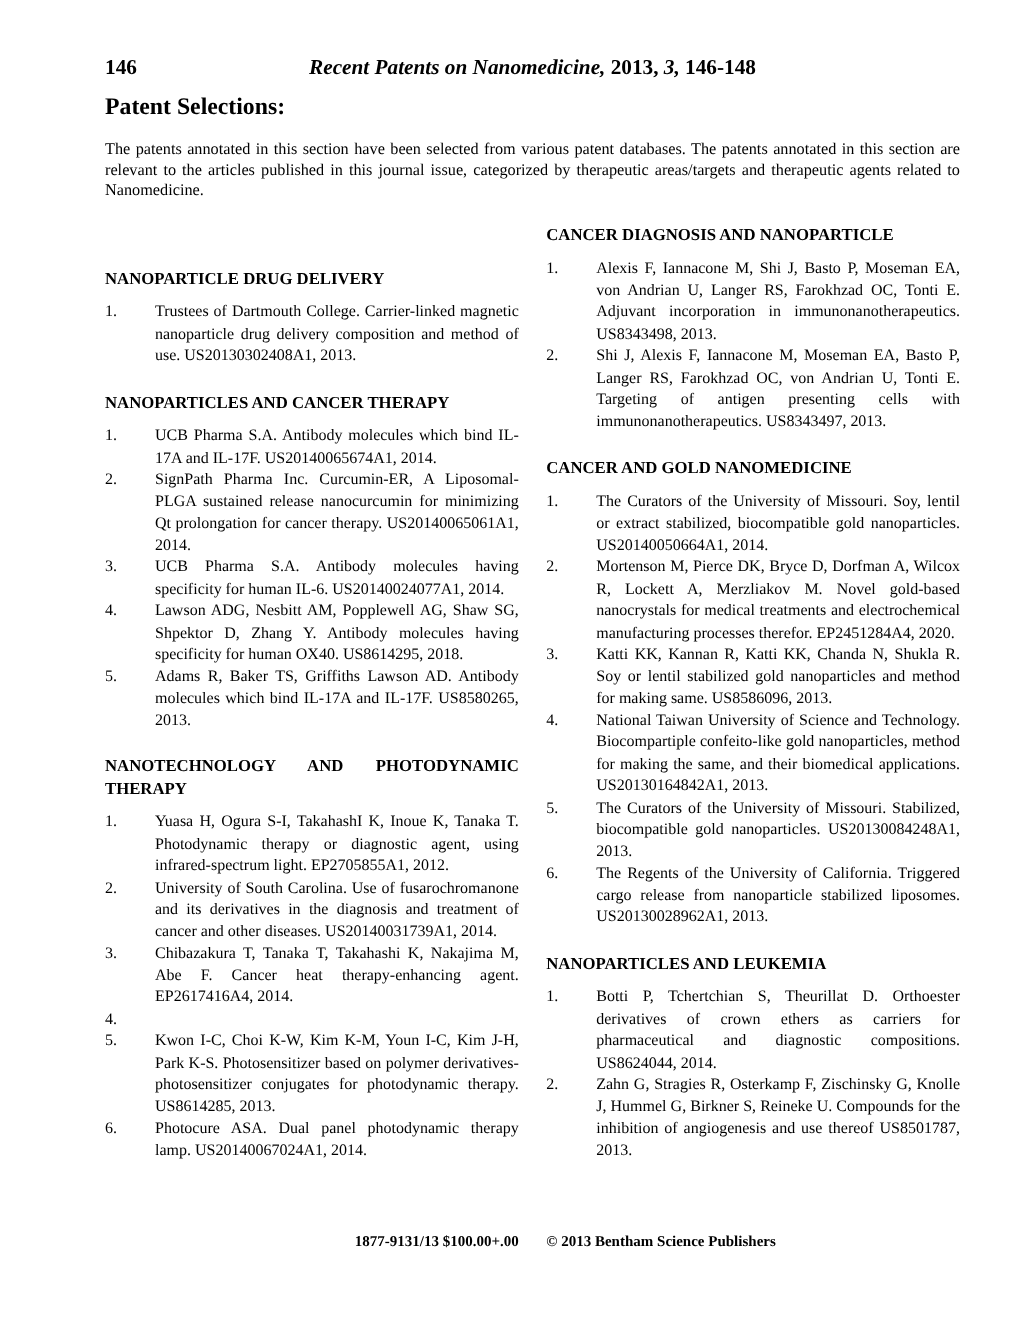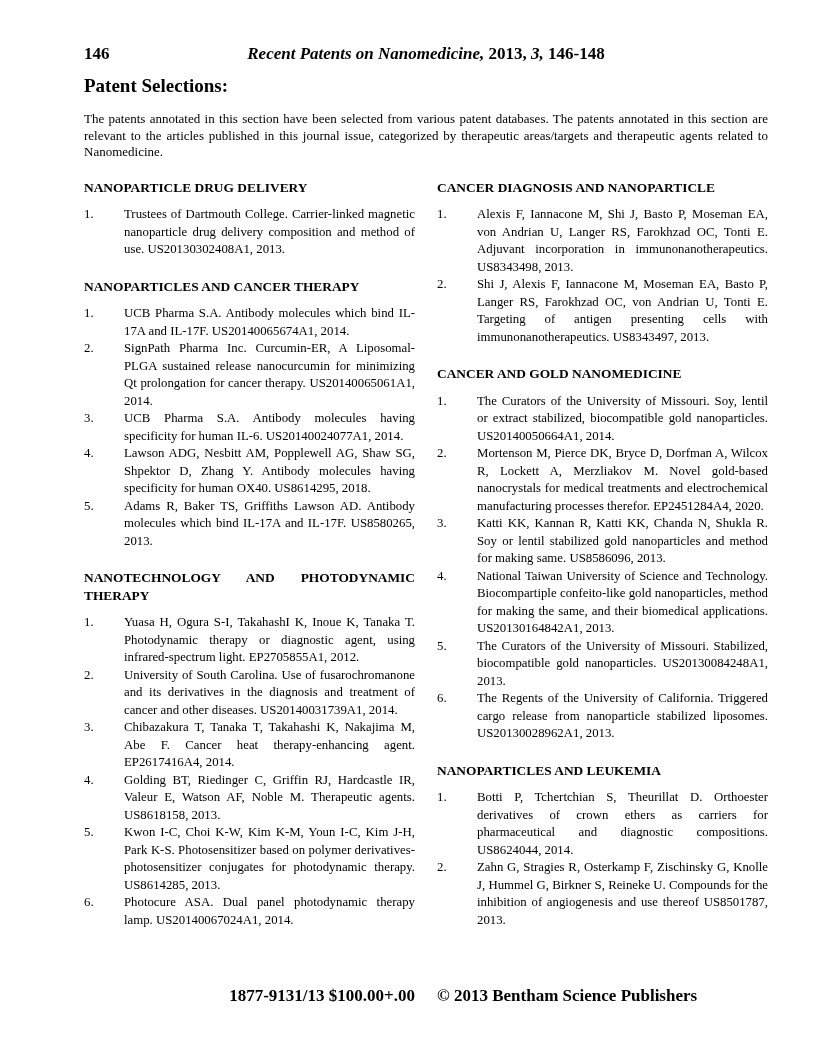--- a/index.html
+++ b/index.html
@@ -33,21 +33,21 @@
     font-size: 13.4px; font-weight: bold; line-height: 17.5px;
     text-align: justify; margin: 0 0 10px 0;
   }
   
   .item { display: flex; font-size: 12.8px; line-height: 17.5px; }
   .item .num { width: 40px; flex: none; }
   .item .txt { flex: 1; text-align: justify; }
   
   .footer {
     position: absolute; top: 986px; left: 84px; right: 48px;
-    display: flex; font-size: 17px; font-weight: bold;
+    display: flex; font-size: 12px; font-weight: bold;
   }
   .footer-left { width: 331px; flex: none; text-align: right; }
   .footer-right { flex: 1; margin-left: 22px; text-align: left; }
 </style>
 </head>
 <body>
 
 <div class="page">
 
   <div class="header">
@@ -105,21 +105,20 @@
           <div class="item">
             <span class="num">2.</span>
             <span class="txt">University of South Carolina. Use of fusarochromanone and its derivatives in the diagnosis and treatment of cancer and other diseases. US20140031739A1, 2014.</span>
           </div>
           <div class="item">
             <span class="num">3.</span>
             <span class="txt">Chibazakura T, Tanaka T, Takahashi K, Nakajima M, Abe F. Cancer heat therapy-enhancing agent. EP2617416A4, 2014.</span>
           </div>
           <div class="item">
             <span class="num">4.</span>
-            <span class="txt">Golding BT, Riedinger C, Griffin RJ, Hardcastle IR, Valeur E, Watson AF, Noble M. Therapeutic agents. US8618158, 2013.</span>
           </div>
           <div class="item">
             <span class="num">5.</span>
             <span class="txt">Kwon I-C, Choi K-W, Kim K-M, Youn I-C, Kim J-H, Park K-S. Photosensitizer based on polymer derivatives-photosensitizer conjugates for photodynamic therapy. US8614285, 2013.</span>
           </div>
           <div class="item">
             <span class="num">6.</span>
             <span class="txt">Photocure ASA. Dual panel photodynamic therapy lamp. US20140067024A1, 2014.</span>
           </div>
         </div>

